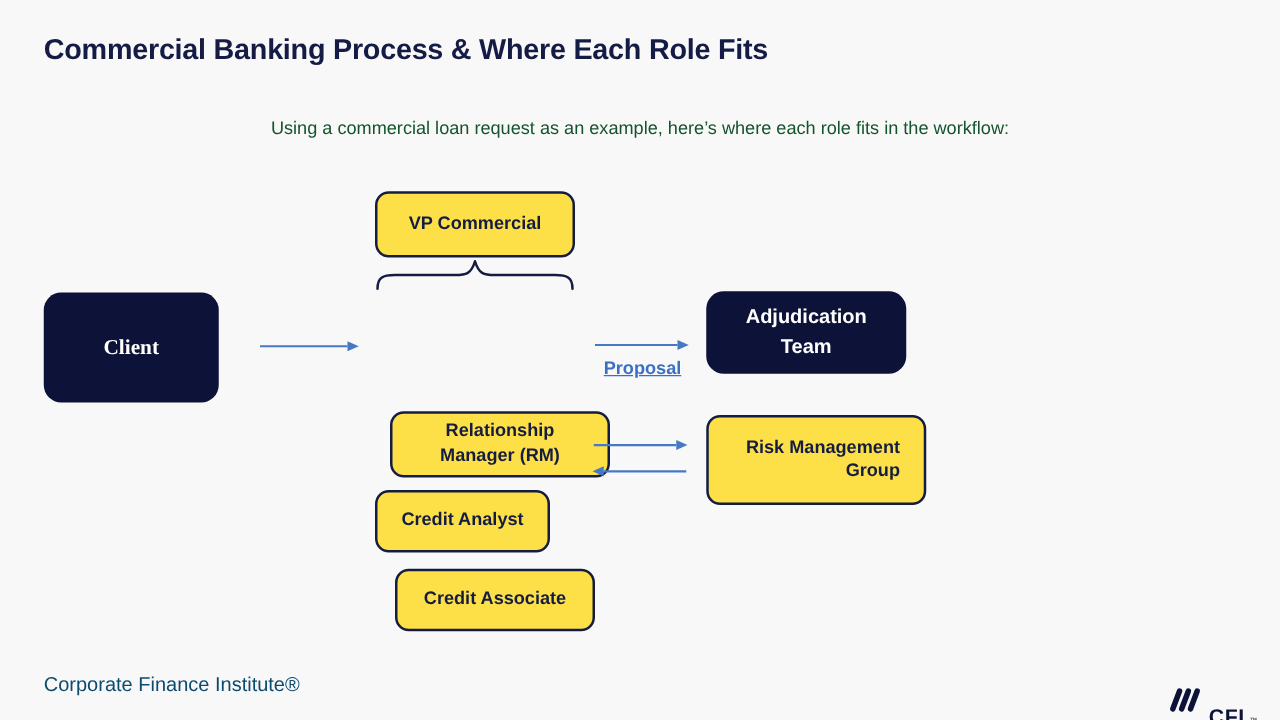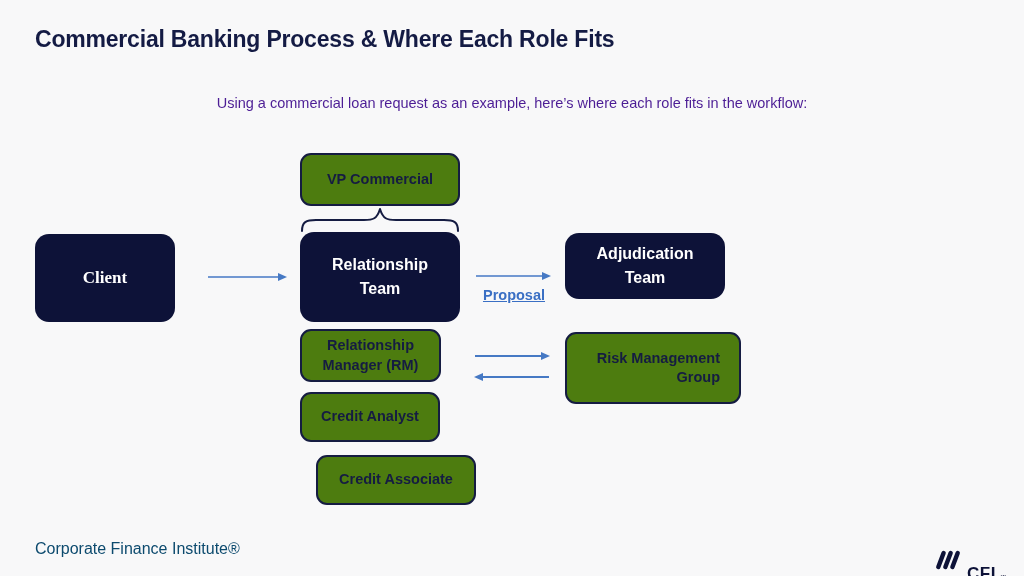--- a/index.html
+++ b/index.html
@@ -24,53 +24,53 @@
     color: #141b44;
     letter-spacing: -0.2px;
   }
   .subtitle {
     position: absolute;
     left: 0;
     top: 95px;
     width: 1024px;
     text-align: center;
     font-size: 14.5px;
-    color: #4c1d95;
+    color: #14532d;
   }
   .node {
     position: absolute;
     display: flex;
     align-items: center;
     justify-content: center;
     text-align: center;
     font-weight: 700;
   }
   .dark-node {
     background: #0d1238;
     color: #ffffff;
     border-radius: 14px;
     font-size: 16px;
     line-height: 1.5;
   }
   .light-node {
-    background: #4d7c0f;
+    background: #fde047;
     color: #151c42;
     border: 2px solid #151c42;
     border-radius: 11px;
     font-size: 14.5px;
     line-height: 1.32;
   }
   .node .label { display: inline-block; }
 
   
   .vp-commercial   { left: 300px; top: 153px; width: 160px; height: 53px; }
   .client          { left: 35px;  top: 234px; width: 140px; height: 88px; font-size: 17px; font-family: Liberation Serif, serif; }
   .rel-team        { left: 300px; top: 232px; width: 160px; height: 90px; }
   .adj-team        { left: 565px; top: 233px; width: 160px; height: 66px; }
-  .rel-manager     { left: 300px; top: 329px; width: 141px; height: 53px; }
+  .rel-manager     { left: 312px; top: 329px; width: 176px; height: 53px; }
   .credit-analyst  { left: 300px; top: 392px; width: 140px; height: 50px; }
   .credit-assoc    { left: 316px; top: 455px; width: 160px; height: 50px; }
   .risk-group      { left: 565px; top: 332px; width: 176px; height: 72px; text-align: right; }
 
   .rel-team .label, .adj-team .label { max-width: 118px; }
   .rel-manager .label { max-width: 132px; }
   .risk-group .label  { max-width: 134px; }
 
   svg.connector { position: absolute; overflow: visible; }
   .brace-svg { left: 300px; top: 206px; width: 160px; height: 26px; }
@@ -133,23 +133,20 @@
   </div>
 
   <svg class="connector brace-svg" viewBox="0 0 160 26" aria-hidden="true">
     <path d="M 2 25 C 2 16 6 14 16 14 L 64 14 C 73 14 77 13 80 3 C 83 13 87 14 96 14 L 144 14 C 154 14 158 16 158 25" fill="none" stroke="#151c42" stroke-width="2" stroke-linecap="round" stroke-linejoin="round"></path>
   </svg>
 
   <div class="node dark-node client">
     <span class="label">Client</span>
   </div>
 
-  <div class="node dark-node rel-team">
-    <span class="label">Relationship Team</span>
-  </div>
 
   <div class="node dark-node adj-team">
     <span class="label">Adjudication Team</span>
   </div>
 
   <div class="node light-node rel-manager">
     <span class="label">Relationship Manager (RM)</span>
   </div>
 
   <div class="node light-node credit-analyst">

